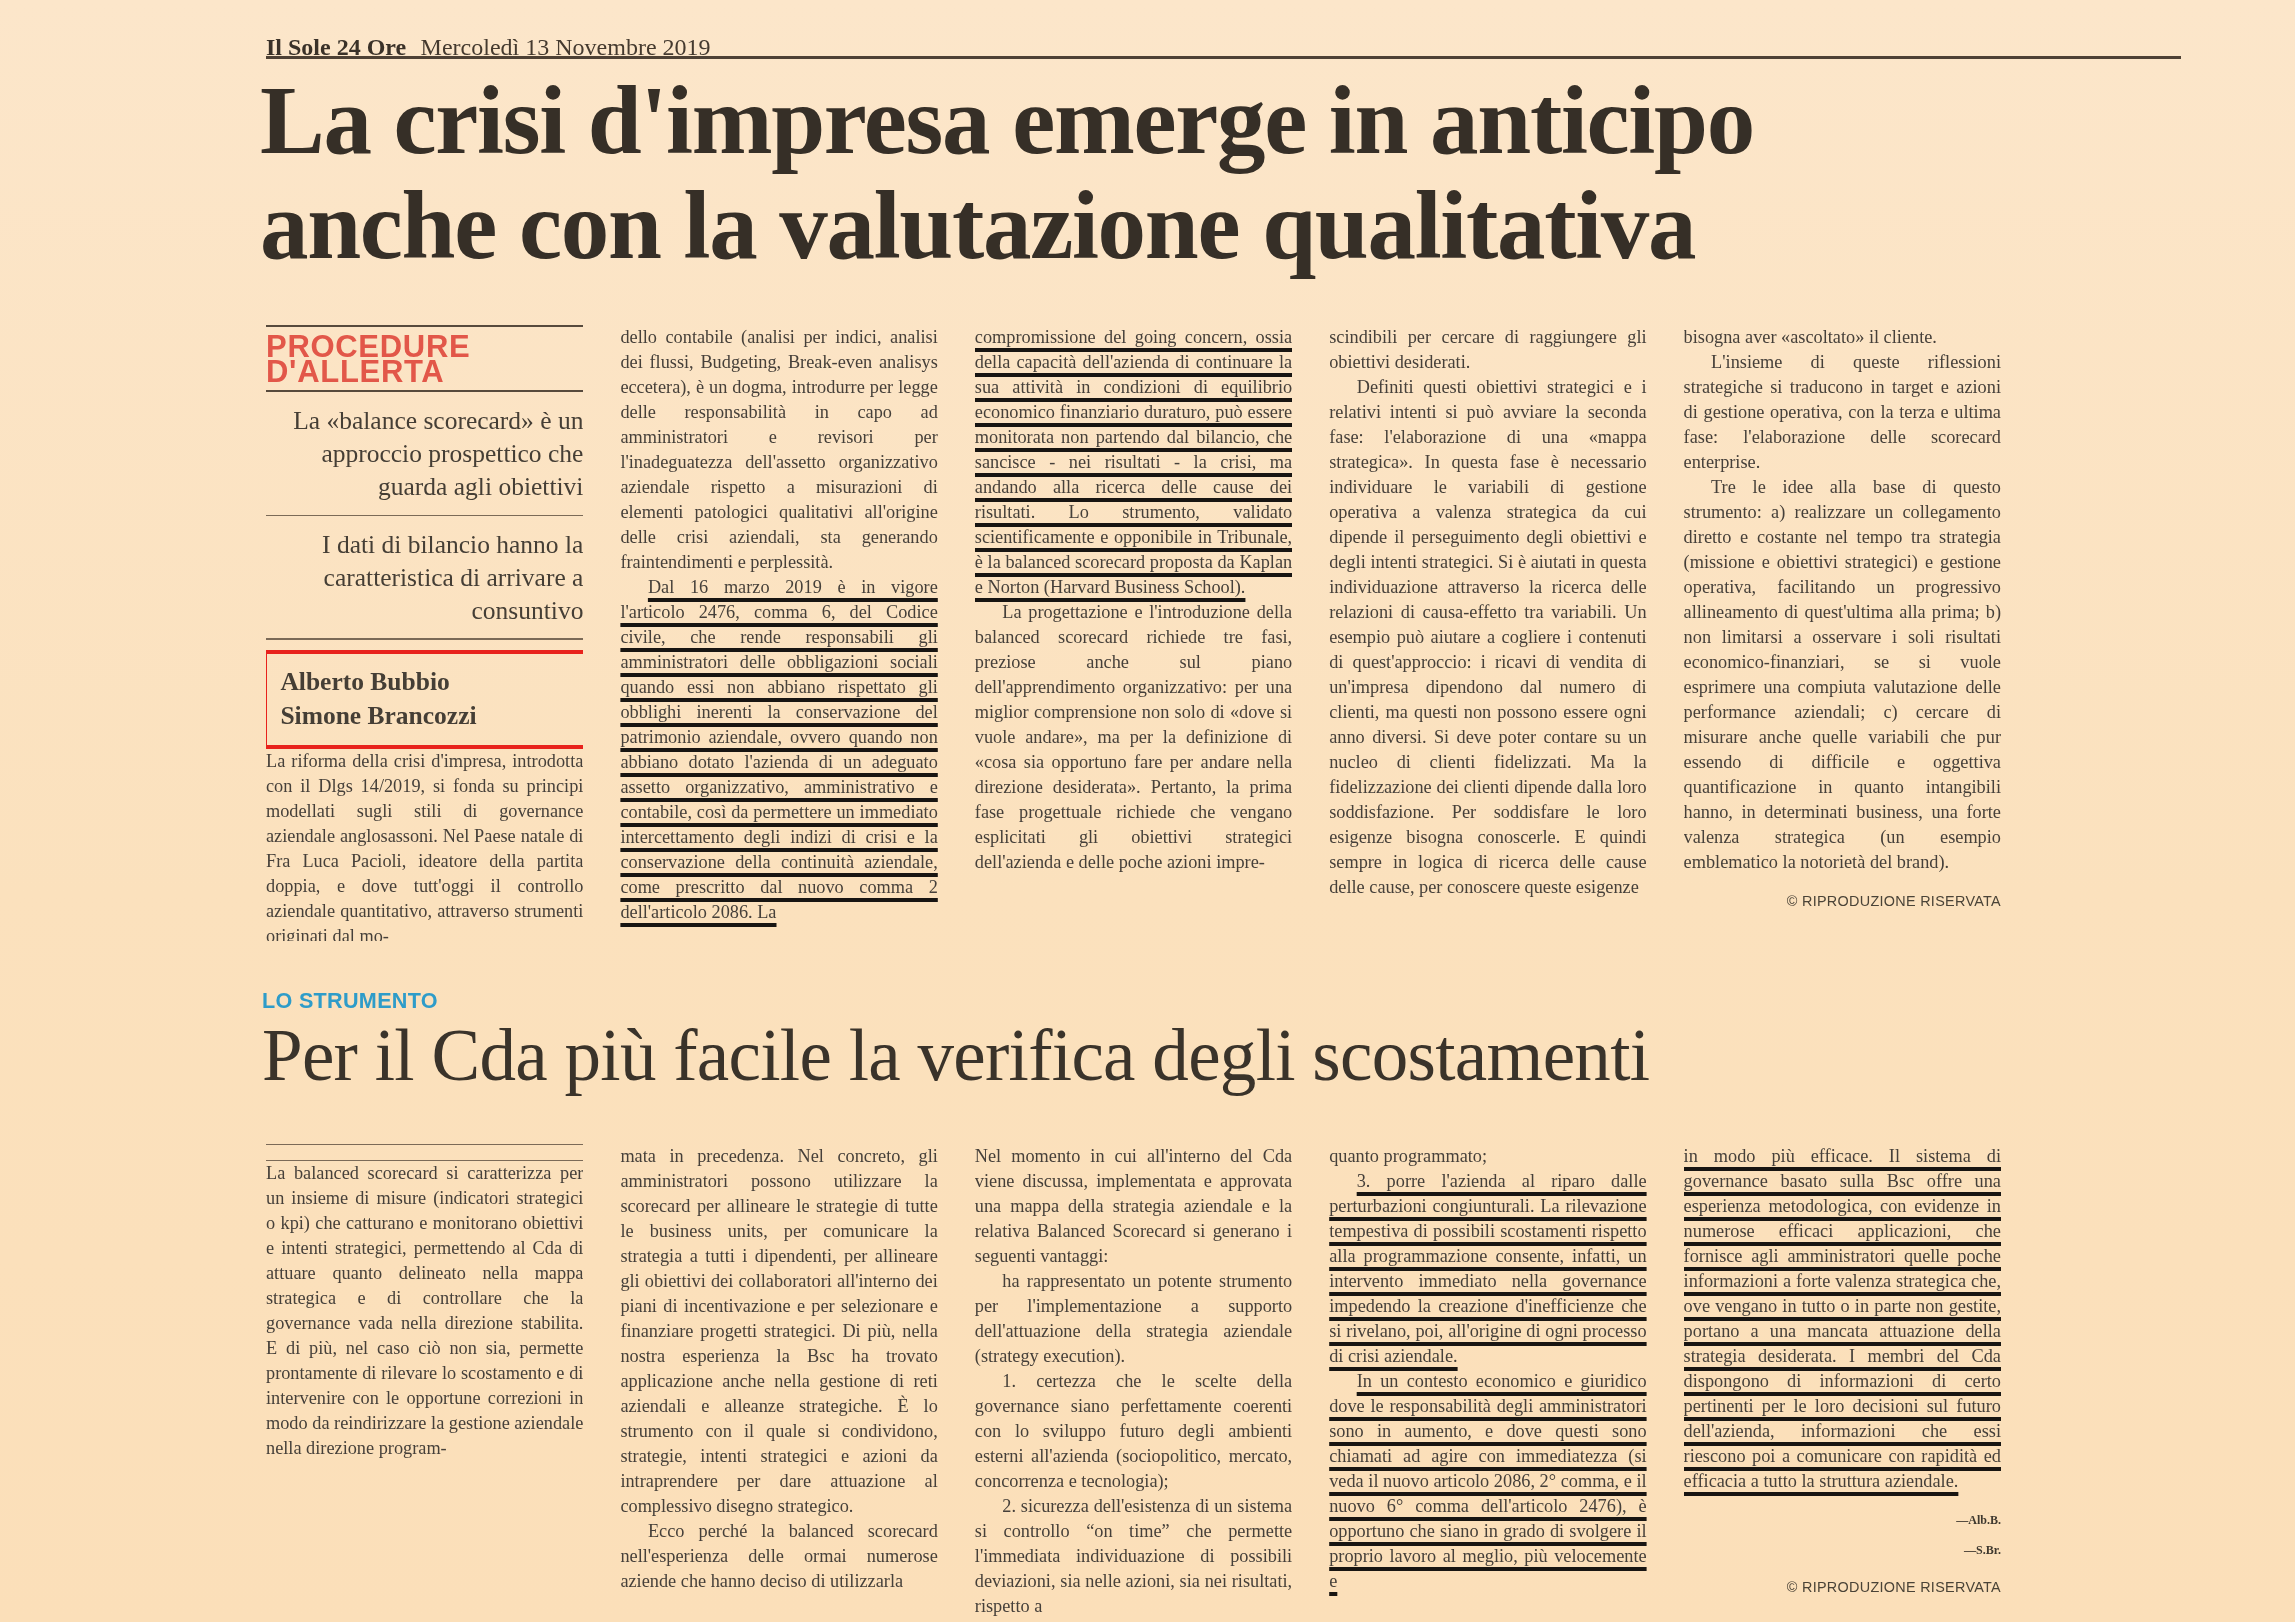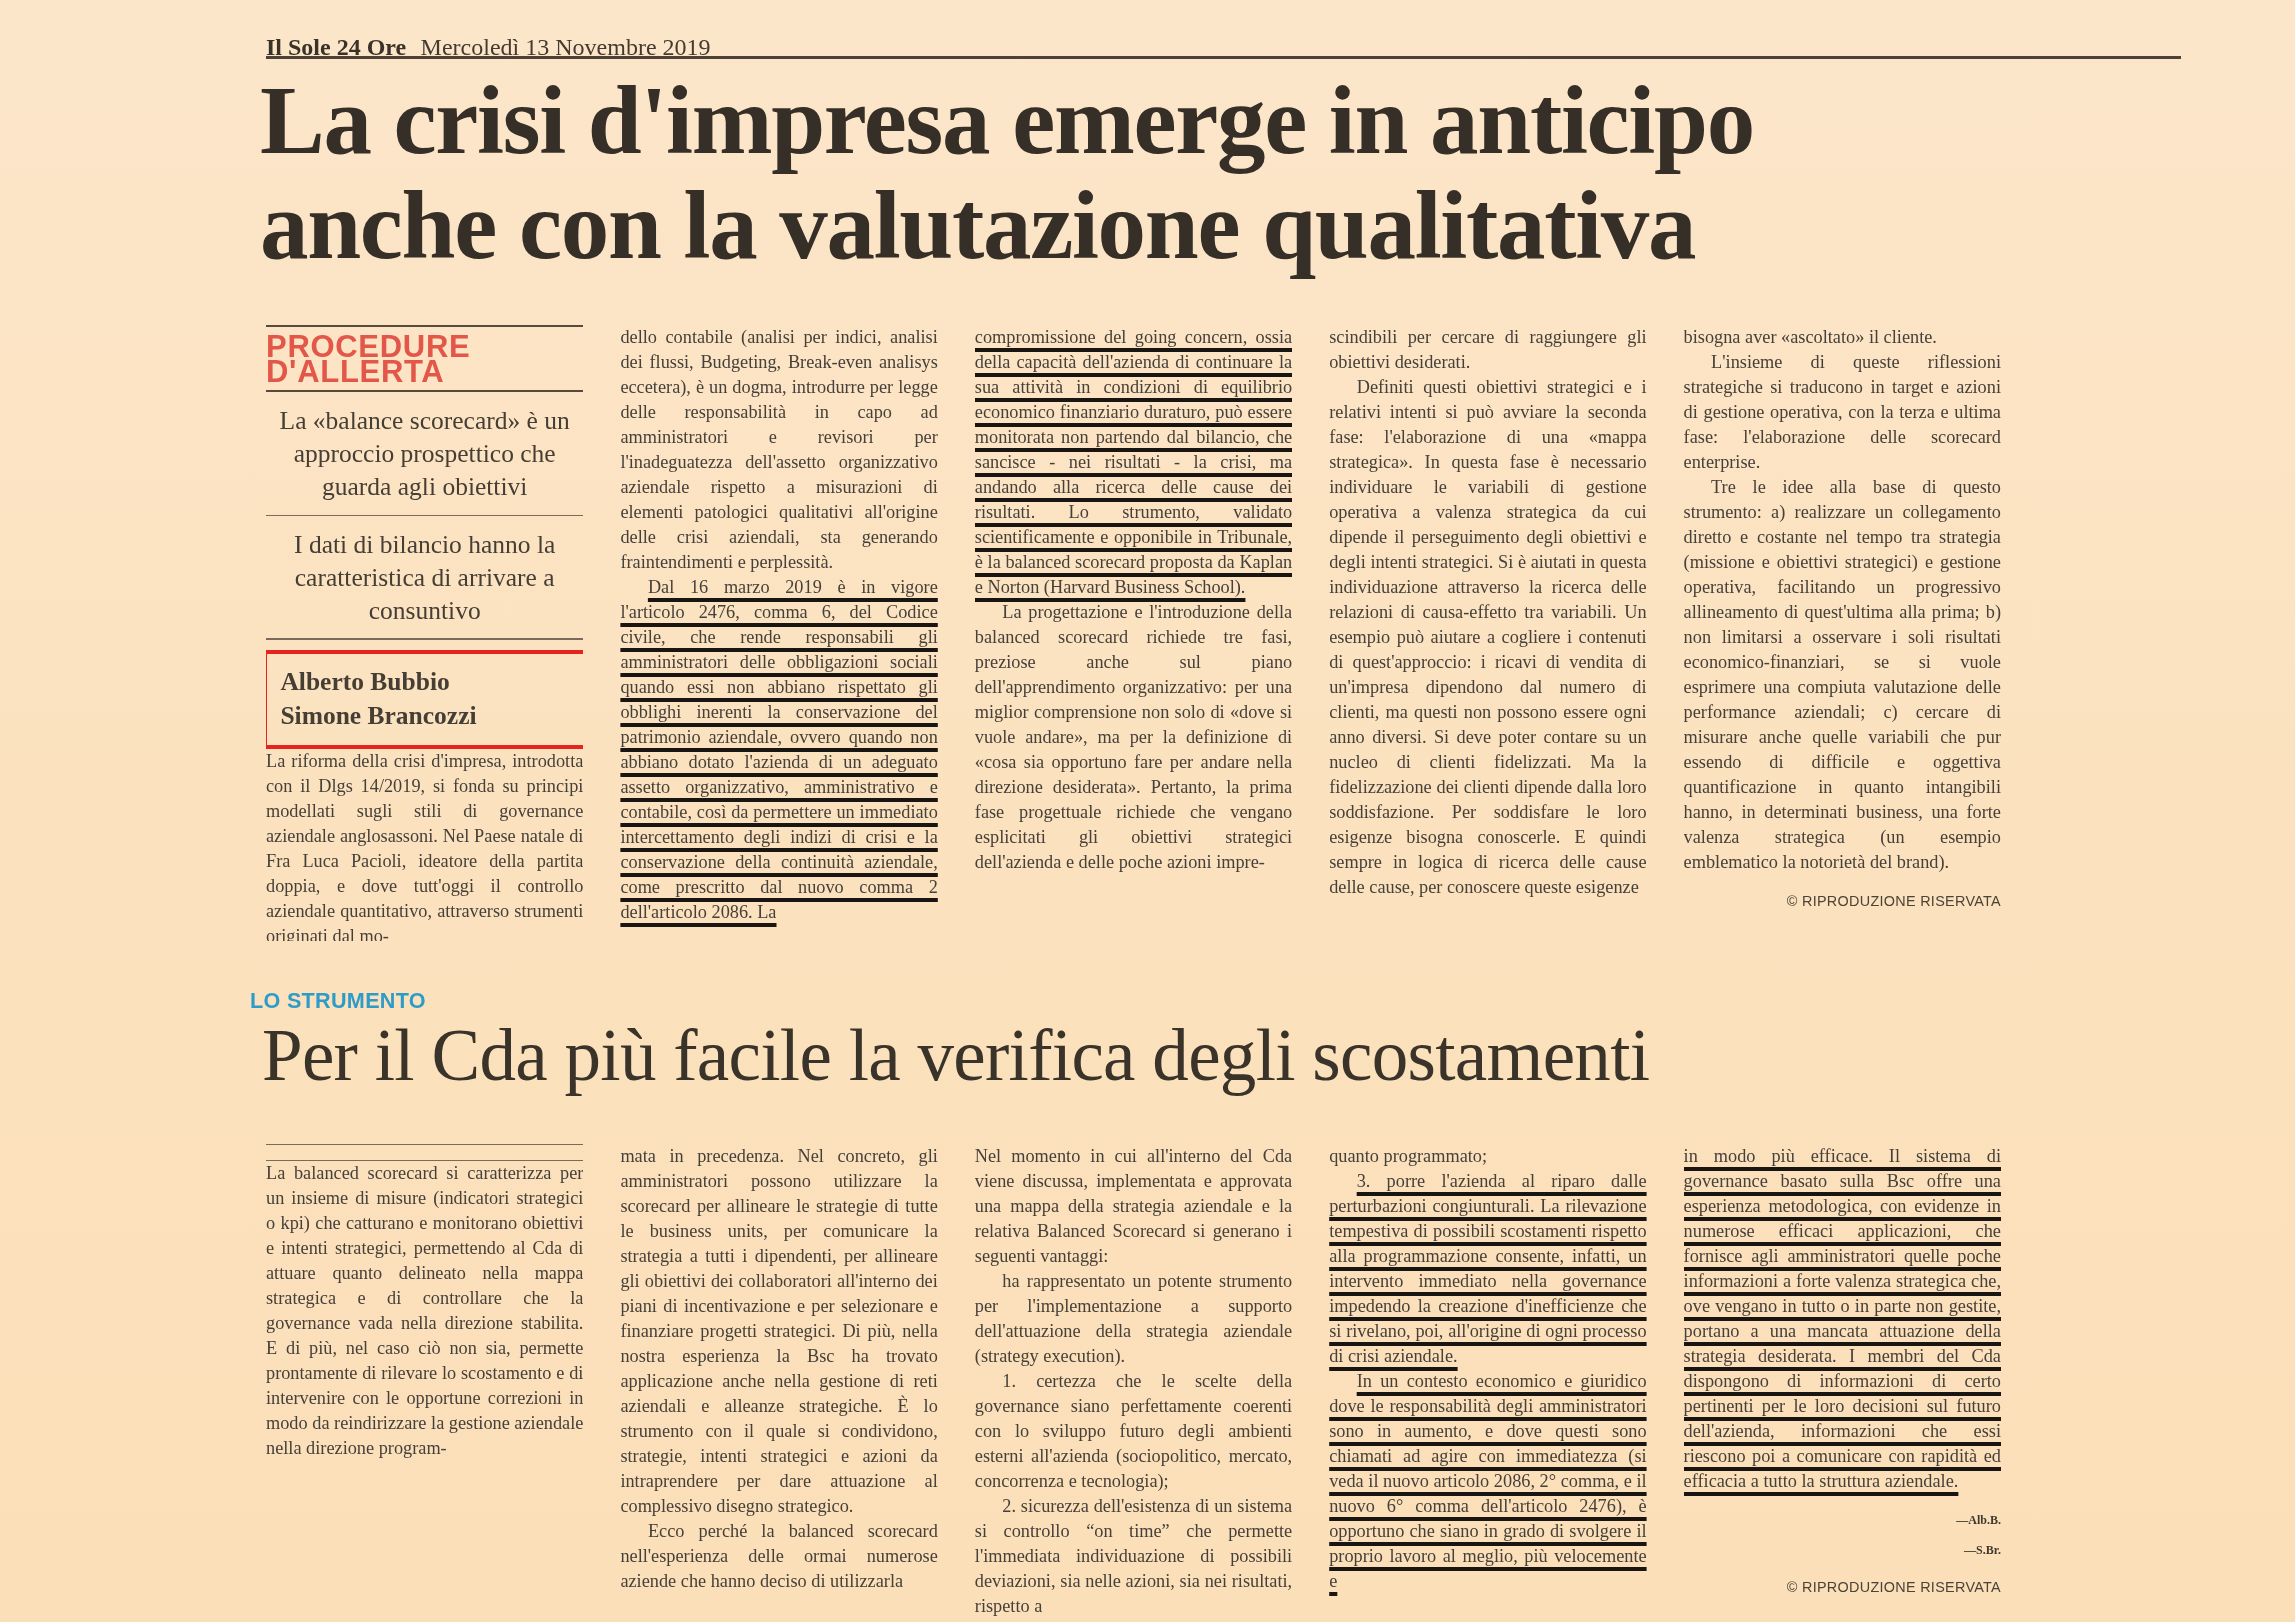--- a/index.html
+++ b/index.html
@@ -31,29 +31,29 @@
     text-decoration-line:underline;text-decoration-color:#181512;
     text-decoration-thickness:3.9px;text-underline-offset:5.2px;text-decoration-skip-ink:none;
   }
   
   .rule{border:0;height:2px;background:#574a3c;margin:0;}
   .rule.thin{height:1.3px;background:#7b6a57;}
   .kicker1{
     font-family:"Liberation Sans",sans-serif;font-weight:700;font-size:31px;
     letter-spacing:0.7px;color:#e25749;margin:6.5px 0 6.5px;
   }
-  .standfirst{font-size:25.5px;line-height:33px;color:#453e35;text-align:center;margin:11.8px 0;}
+  .standfirst{font-size:25.5px;line-height:33px;color:#453e35;text-align:right;margin:11.8px 0;}
   .authors-box{
     border:4.6px solid #e8221c;margin:10.5px -31px 0 -2.6px;padding:10.5px 13px 11.8px;
     font-weight:700;font-size:25.5px;line-height:34px;text-align:left;color:#453e35;
   }
   .rail-body{margin-top:17px;}
   
   .kicker2{
-    position:absolute;left:250px;top:988px;
+    position:absolute;left:262px;top:988px;
     font-family:"Liberation Sans",sans-serif;font-weight:700;font-size:21.6px;
     letter-spacing:0.3px;color:#2e9cc9;
   }
   .h2{
     position:absolute;left:262px;top:1016px;width:1930px;
     font-size:73px;line-height:79px;font-weight:400;letter-spacing:-0.7px;color:#3a332a;
   }
   .bsc-box{
     border:5.2px solid #e8221c;margin:7.9px 29px 0 -3.9px;padding:14.4px 14.4px 17px;
     font-size:25.5px;line-height:35px;text-align:left;color:#453e35;

